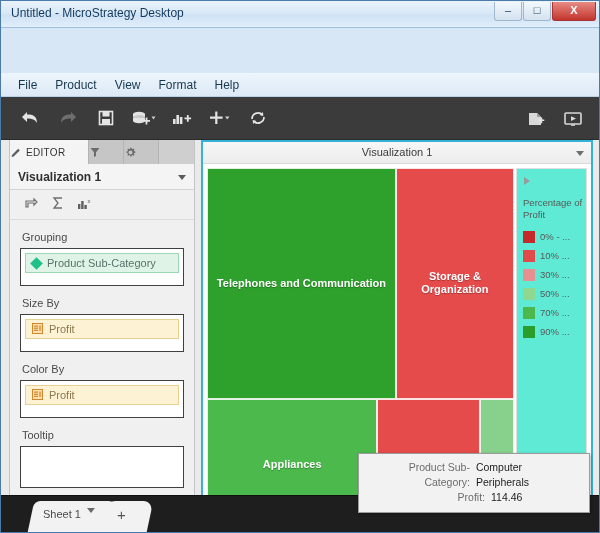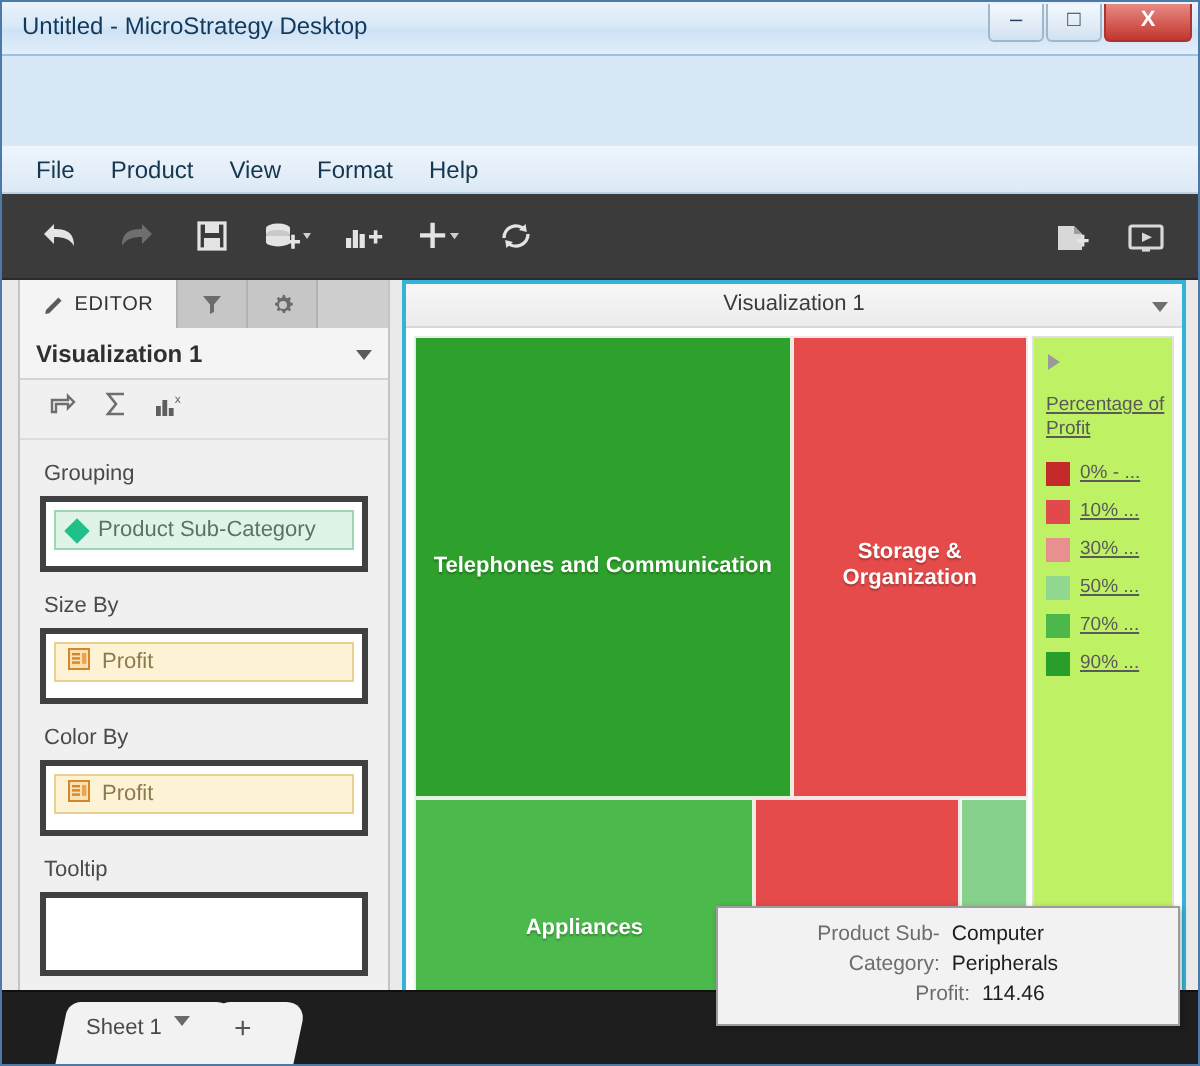--- a/index.html
+++ b/index.html
@@ -137,21 +137,20 @@
     overflow: hidden;
   }
   .editor-tabs {
     display: flex;
     height: 24px;
     background: #cfcfcf;
   }
   .etab {
     display: flex;
     align-items: center;
-    justify-content: center;
     gap: 4px;
     height: 24px;
     background: #c6c6c6;
     border-right: 1px solid #b3b3b3;
     font-size: 10px;
     color: #4a4a4a;
     letter-spacing: .3px;
   }
   .etab.active {
     background: #f4f4f4;
@@ -199,21 +198,21 @@
   .mini-tools .mt { color: #6a6a6a; }
 
   .section { padding: 6px 10px 0 10px; }
   .section-title {
     font-size: 11px;
     color: #4a4a4a;
     margin: 5px 0 5px 2px;
   }
   .dropzone {
     background: #ffffff;
-    border: 3px solid #404040;
+    border: 1px solid #404040;
     min-height: 38px;
     padding: 4px;
     box-sizing: border-box;
   }
   .dropzone.tall { min-height: 42px; }
   .chip {
     display: flex;
     align-items: center;
     gap: 6px;
     height: 20px;
@@ -302,27 +301,26 @@
     overflow: hidden;
     padding: 2px;
     line-height: 13px;
   }
 
   
   .legend {
     position: relative;
     width: 72px;
     margin-left: 2px;
-    background: #bef264;
+    background: #5eead4;
     border: 1px solid #e0e0e0;
     box-sizing: border-box;
     padding: 6px 0 0 6px;
     font-size: 9.5px;
     color: #5a5a5a;
-    text-decoration: underline;
   }
   .legend .collapse {
     width: 0; height: 0;
     border-top: 4px solid transparent;
     border-bottom: 4px solid transparent;
     border-left: 6px solid #9a9a9a;
     margin: 2px 0 12px 1px;
   }
   .legend-title {
     font-size: 9.5px;

